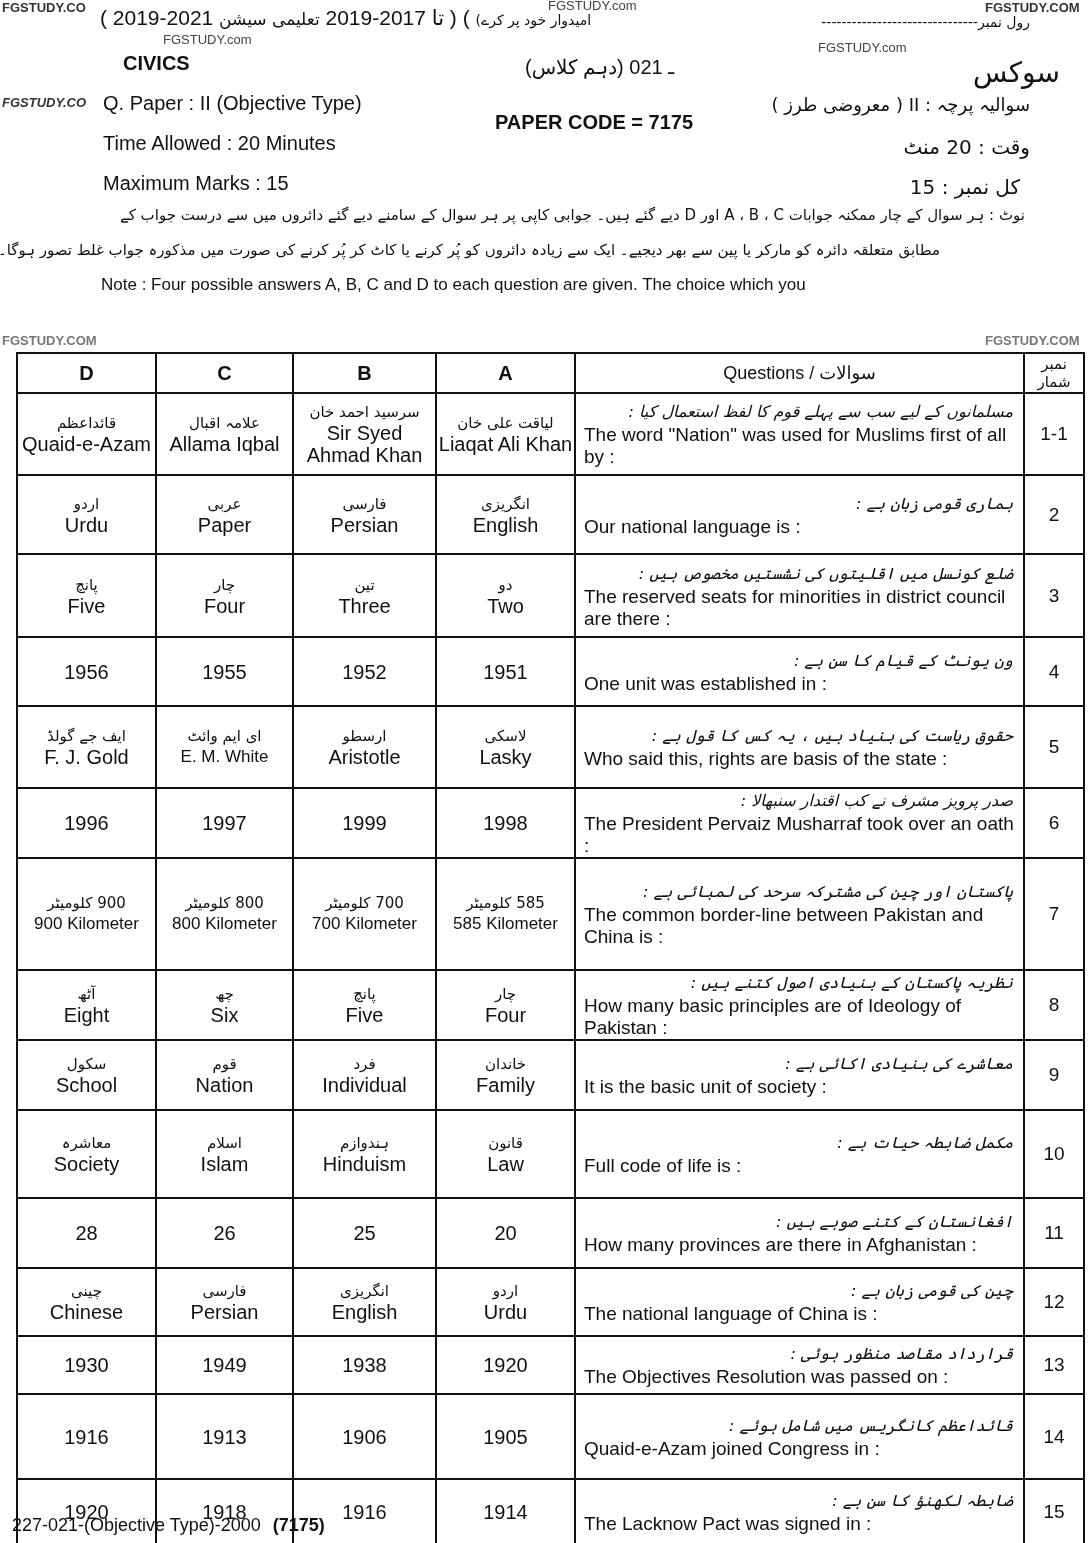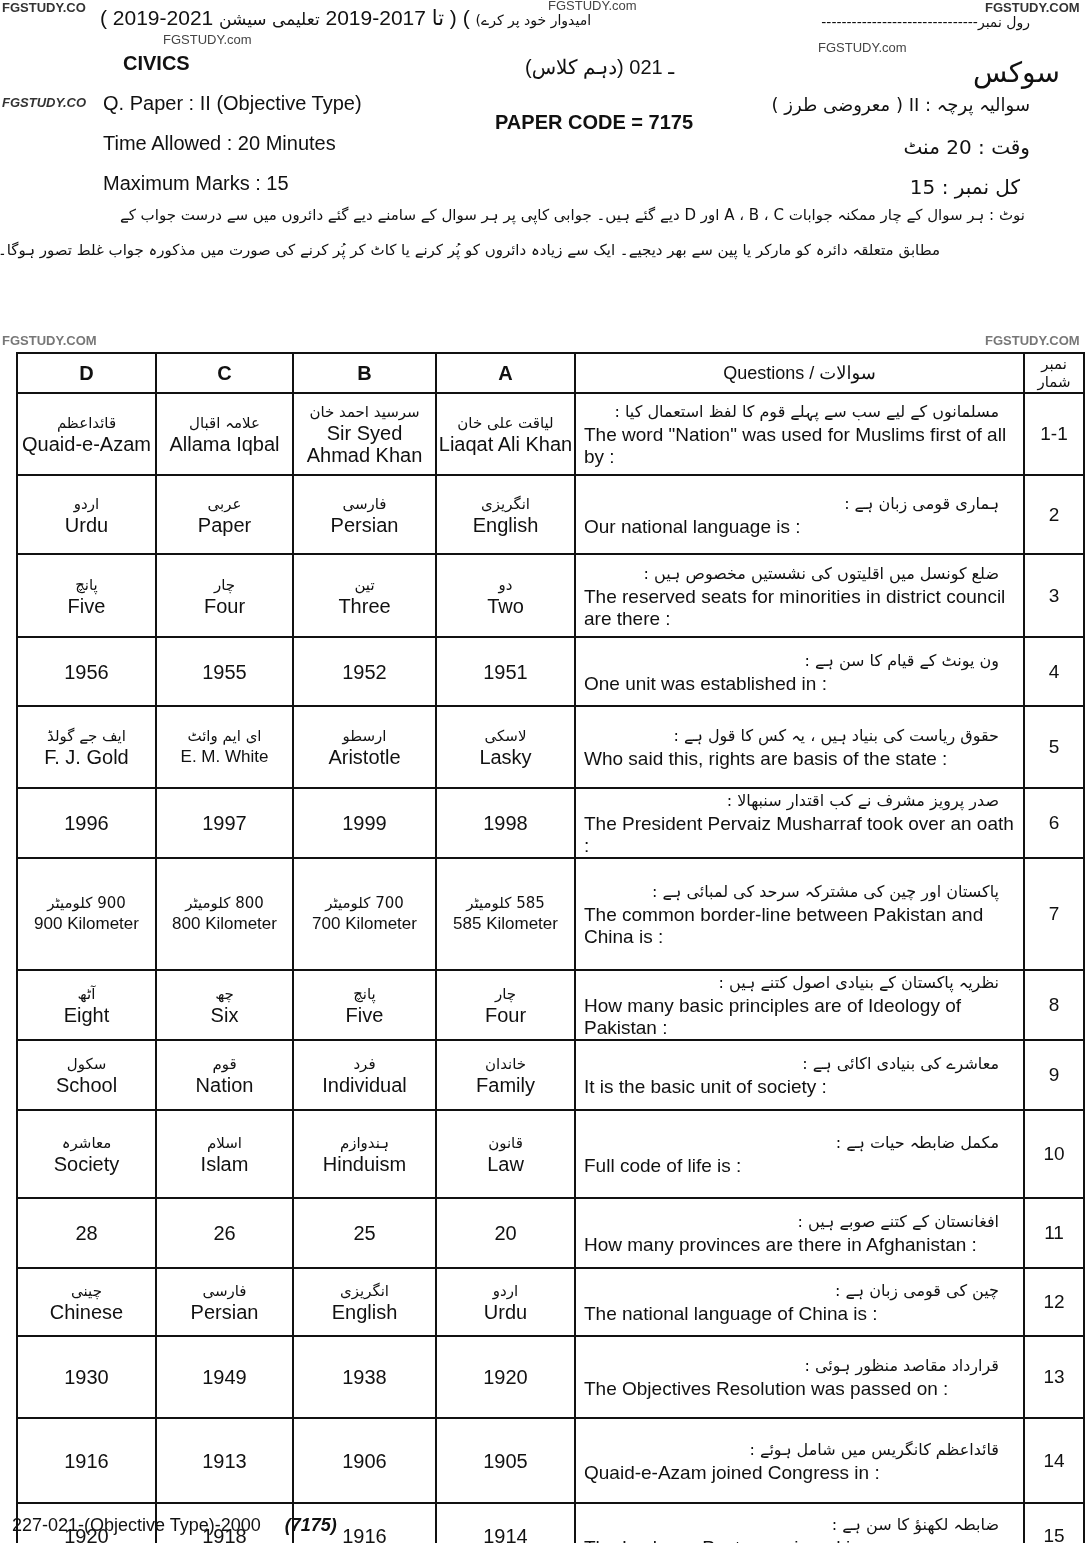--- a/index.html
+++ b/index.html
@@ -31,25 +31,25 @@
 
   
   table.q { position:absolute; left:16px; top:352px; border-collapse:collapse; table-layout:fixed; }
   table.q td, table.q th { border:2px solid #111; padding:0; vertical-align:middle; text-align:center; overflow:hidden; }
   table.q th { font-weight:bold; font-size:20px; height:38px; }
   table.q th.qh { font-weight:normal; font-size:18px; }
   .opt-ur { display:block; font-size:15px; line-height:20px; direction:rtl; font-family:"DejaVu Sans", sans-serif; }
   .opt-en { display:block; font-size:20px; line-height:22px; }
   .opt-en.small { font-size:17px; }
   .qcell { text-align:left !important; padding-left:8px !important; }
-  .q-ur { display:block; direction:rtl; text-align:right; padding-right:24px; font-size:16px; line-height:24px; font-family:"DejaVu Sans", sans-serif; }
+  .q-ur { display:block; direction:rtl; text-align:right; padding-right:10px; font-size:16px; line-height:24px; font-family:"DejaVu Sans", sans-serif;font-style:italic; }
   .q-en { display:block; font-size:19px; line-height:22px; }
   .no { font-size:19px; }
   .footer { left:12px; top:1515px; font-size:18px; }
-  .footer .code { font-weight:bold; margin-left:24px;font-style:italic; }
+  .footer .code { font-weight:bold; margin-left:12px; }
 </style>
 </head>
 <body>
 
 <div class="wm wm-small" style="left:2px;top:0px;">FGSTUDY.CO</div>
 <div class="wm wm-reg" style="left:163px;top:32px;">FGSTUDY.com</div>
 <div class="wm wm-reg" style="left:548px;top:-2px;">FGSTUDY.com</div>
 <div class="wm wm-small" style="left:985px;top:0px;">FGSTUDY.COM</div>
 <div class="wm wm-reg" style="left:818px;top:40px;">FGSTUDY.com</div>
 <div class="wm wm-small" style="left:2px;top:95px;font-style:italic;">FGSTUDY.CO</div>
@@ -75,20 +75,21 @@
 
 <div class="abs time">Time Allowed :  20 Minutes</div>
 <div class="abs time-urdu urdu">وقت : 20 منٹ</div>
 
 <div class="abs marks">Maximum Marks  :  15</div>
 <div class="abs marks-urdu urdu">کل نمبر : 15</div>
 
 <div class="abs note-urdu1 urdu">نوٹ : ہر سوال کے چار ممکنہ جوابات A ، B ، C اور D دیے گئے ہیں۔ جوابی کاپی پر ہر سوال کے سامنے دیے گئے دائروں میں سے درست جواب کے</div>
 <div class="abs note-urdu2 urdu">مطابق متعلقہ دائرہ کو مارکر یا پین سے بھر دیجیے۔ ایک سے زیادہ دائروں کو پُر کرنے یا کاٹ کر پُر کرنے کی صورت میں مذکورہ جواب غلط تصور ہوگا۔</div>
 <div class="abs note-en">
+  <div>Note : Four possible answers A, B, C and  D to  each  question are given. The choice which you</div>
 </div>
 
 <table class="q">
   <colgroup>
     <col style="width:139px">
       <col style="width:137px">
       <col style="width:143px">
       <col style="width:139px">
       <col style="width:449px">
       <col style="width:60px">
@@ -373,21 +374,21 @@
         <td>
           <span class="opt-ur">اردو</span>
           <span class="opt-en">Urdu</span>
         </td>
         <td class="qcell">
           <span class="q-ur">چین کی قومی زبان ہے :</span>
           <span class="q-en">The national language of China is :</span>
         </td>
         <td class="no">12</td>
       </tr>
-      <tr style="height: 82px;">
+      <tr style="height: 58px;">
         <td>
           <span class="opt-ur"></span>
           <span class="opt-en">1930</span>
         </td>
         <td>
           <span class="opt-ur"></span>
           <span class="opt-en">1949</span>
         </td>
         <td>
           <span class="opt-ur"></span>

